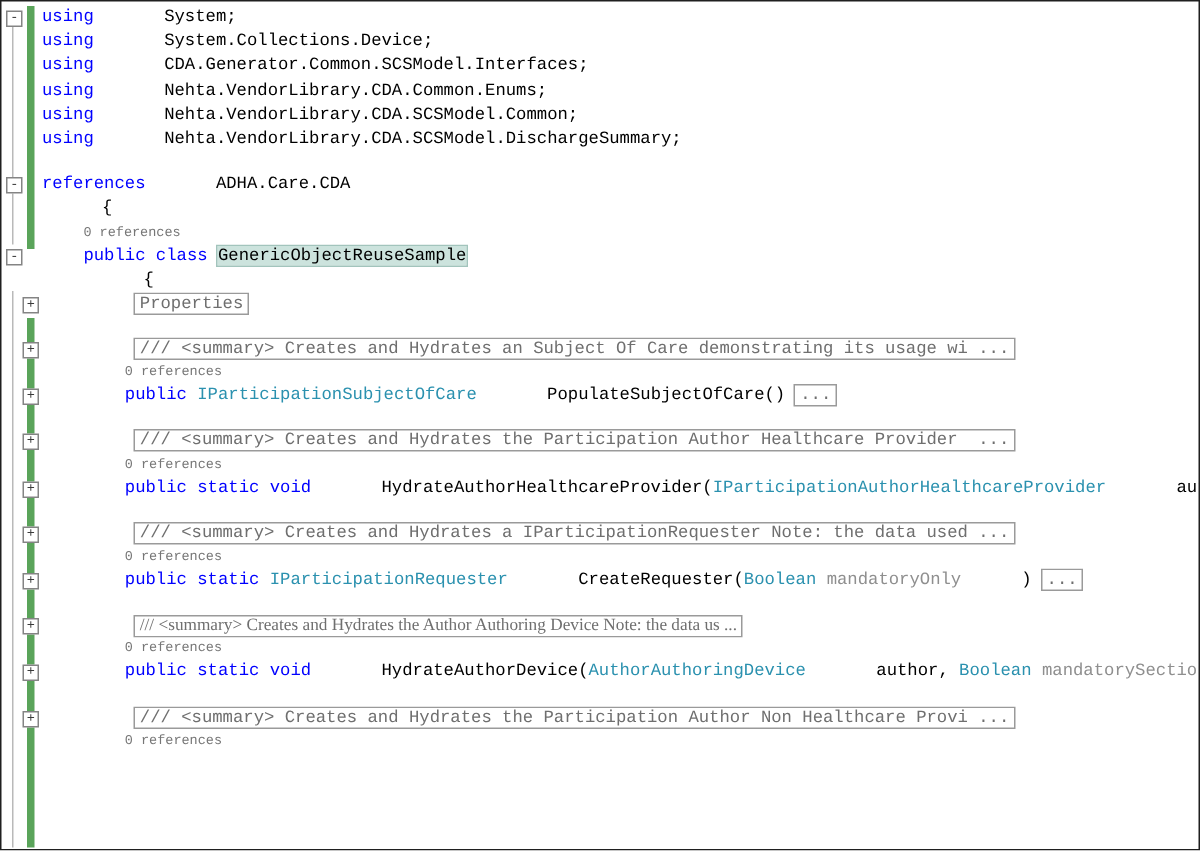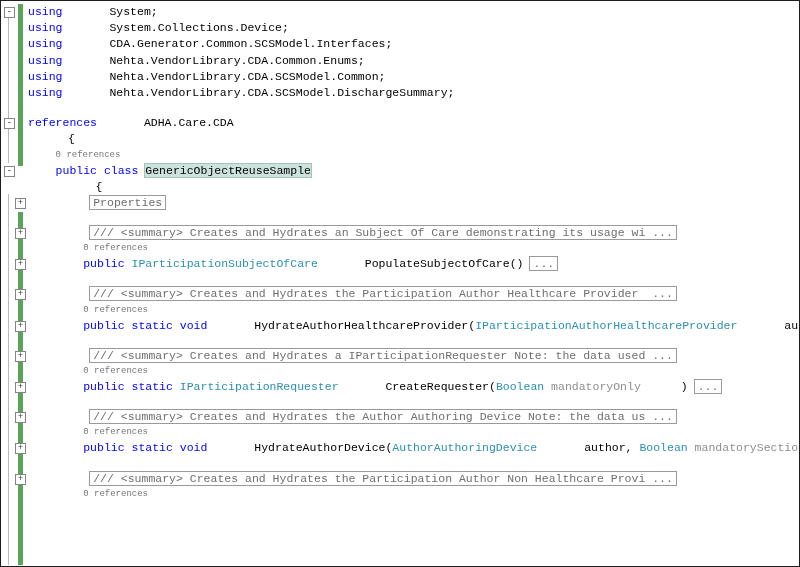--- a/index.html
+++ b/index.html
@@ -74,20 +74,20 @@
       <div class="row codeline"><div class="fold b">+</div><div class="code" style="padding-left: 55.2px;"><span class="kw">public </span><span class="ty">IParticipationSubjectOfCare</span><span class="pl"> PopulateSubjectOfCare()</span><span class="cbox">...</span></div></div>
       <div class="row blank"></div>
       <div class="row codeline"><div class="fold b">+</div><div class="code" style="padding-left: 55.2px;"><span class="cbox">/// &lt;summary&gt; Creates and Hydrates the Participation Author Healthcare Provider  ...</span></div></div>
       <div class="row lens"><div class="code" style="padding-left: 55.2px;"><span>0 references</span></div></div>
       <div class="row codeline"><div class="fold b">+</div><div class="code" style="padding-left: 55.2px;"><span class="kw">public static void </span><span class="pl">HydrateAuthorHealthcareProvider(</span><span class="ty">IParticipationAuthorHealthcareProvider</span><span class="pl"> author, </span><span class="kw">string</span></div></div>
       <div class="row blank"></div>
       <div class="row codeline"><div class="fold b">+</div><div class="code" style="padding-left: 55.2px;"><span class="cbox">/// &lt;summary&gt; Creates and Hydrates a IParticipationRequester Note: the data used ...</span></div></div>
       <div class="row lens"><div class="code" style="padding-left: 55.2px;"><span>0 references</span></div></div>
       <div class="row codeline"><div class="fold b">+</div><div class="code" style="padding-left: 55.2px;"><span class="kw">public static </span><span class="ty">IParticipationRequester</span><span class="pl"> CreateRequester(</span><span class="ty">Boolean</span><span class="gy"> mandatoryOnly</span><span class="pl">)</span><span class="cbox">...</span></div></div>
       <div class="row blank"></div>
-      <div class="row codeline"><div class="fold b">+</div><div class="code" style="padding-left: 55.2px;"><span class="cbox">/// &lt;summary&gt; Creates and Hydrates the Author Authoring Device Note: the data us ...</span></div></div>
+      <div class="row codeline"><div class="fold b">+</div><div class="code" style="padding-left: 55.2px; font-family: Liberation Serif, serif;"><span class="cbox">/// &lt;summary&gt; Creates and Hydrates the Author Authoring Device Note: the data us ...</span></div></div>
       <div class="row lens"><div class="code" style="padding-left: 55.2px;"><span>0 references</span></div></div>
       <div class="row codeline"><div class="fold b">+</div><div class="code" style="padding-left: 55.2px;"><span class="kw">public static void </span><span class="pl">HydrateAuthorDevice(</span><span class="ty">AuthorAuthoringDevice</span><span class="pl"> author, </span><span class="ty">Boolean</span><span class="gy"> mandatorySectionsOnly</span><span class="pl">)</span><span class="cbox">...</span></div></div>
       <div class="row blank"></div>
       <div class="row codeline"><div class="fold b">+</div><div class="code" style="padding-left: 55.2px;"><span class="cbox">/// &lt;summary&gt; Creates and Hydrates the Participation Author Non Healthcare Provi ...</span></div></div>
       <div class="row lens"><div class="code" style="padding-left: 55.2px;"><span>0 references</span></div></div>
     </div>
 </div>
 
 </body></html>

